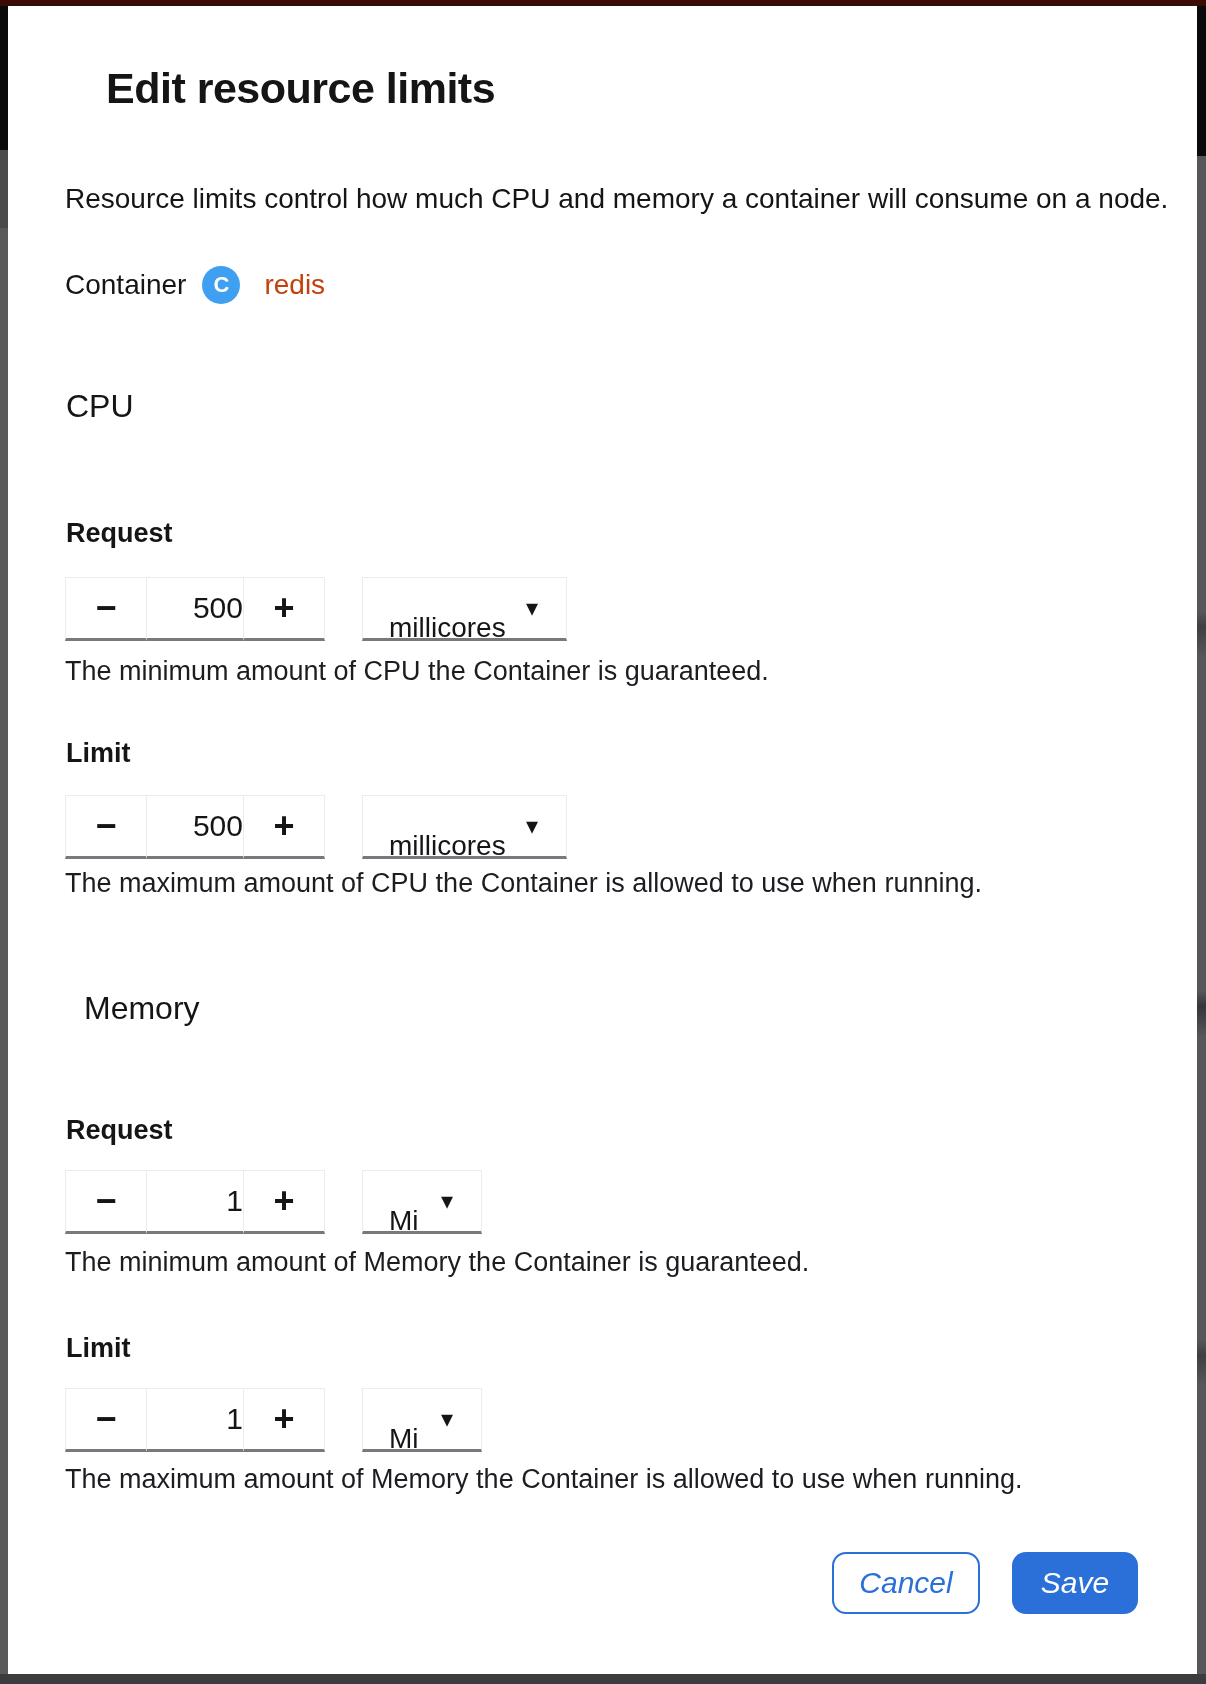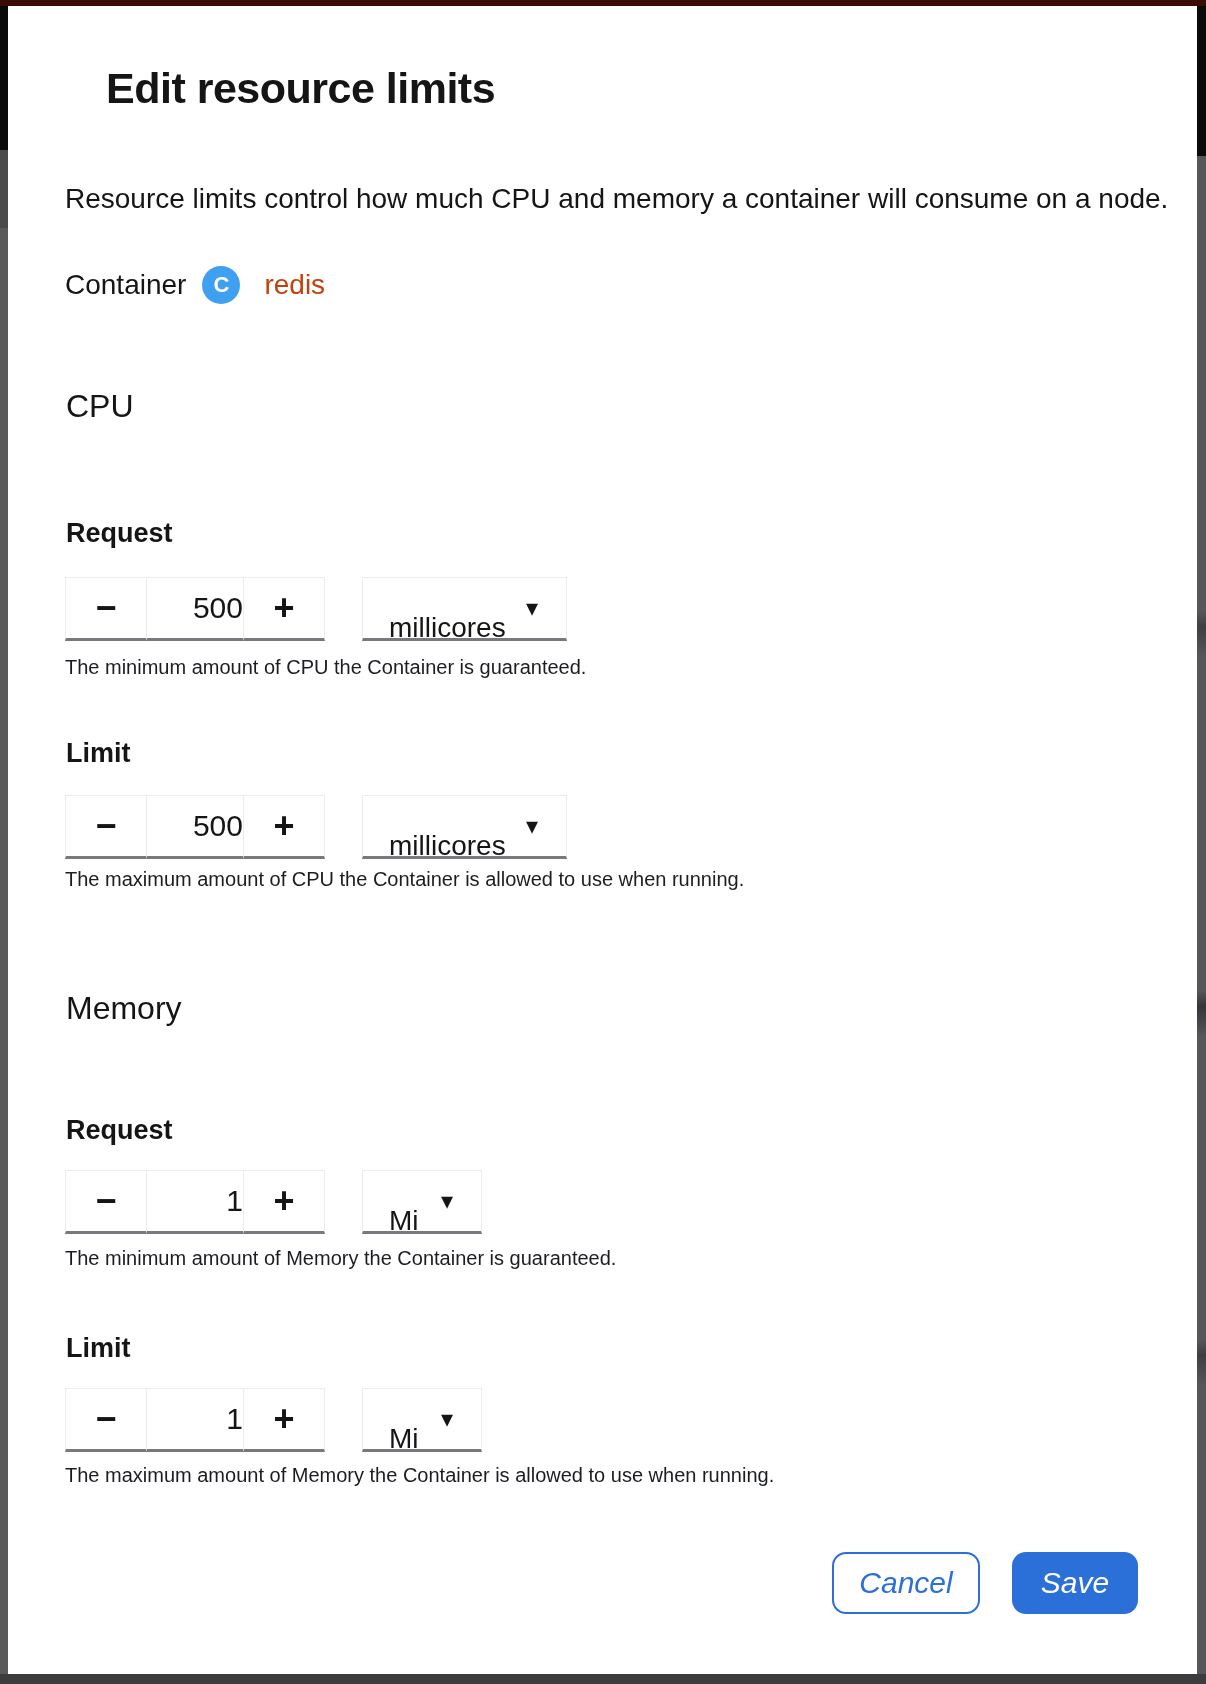--- a/index.html
+++ b/index.html
@@ -43,21 +43,21 @@
     display:flex; align-items:center; justify-content:center;
     margin-left:16px; margin-right:16px;
   }
   .container-name { color:#c2410c;margin-left:8px; }
 
   .section-heading {
     position:absolute; left:66px;
     font-size:32px; font-weight:400; color:#151515;
   }
   #cpu-heading    { top:388px; }
-  #memory-heading { top:990px; }
+  #memory-heading { top:990px;margin-left:18px; }
 
   .field-label {
     position:absolute; left:66px;
     font-size:27px; font-weight:700; color:#151515;
   }
   #cpu-request-label { top:518px; }
   #cpu-limit-label   { top:738px; }
   #mem-request-label { top:1115px; }
   #mem-limit-label   { top:1333px; }
 
@@ -90,21 +90,21 @@
     display:flex; align-items:center; justify-content:space-between;
     padding:0 28px 0 26px; cursor:pointer;
   }
   .unit-select.wide   { width:205px; }
   .unit-select.narrow { width:120px; }
   .unit-select .unit-text { font-size:28px; color:#151515;margin-top:40px; }
   .caret-down { font-size:24px; color:#151515; line-height:1; margin-left:18px; }
 
   .helper-text {
     position:absolute; left:65px;
-    font-size:20px; font-weight:400; color:#1b1d21; white-space:nowrap;
+    font-size:27px; font-weight:400; color:#1b1d21; white-space:nowrap;
   }
   #cpu-request-help { top:656px; }
   #cpu-limit-help   { top:868px; }
   #mem-request-help { top:1247px; }
   #mem-limit-help   { top:1464px; }
 
   .footer-btn {
     position:absolute; top:1552px; height:62px; border-radius:14px;
     font-size:30px; font-family:"Liberation Sans", sans-serif;
     display:flex; align-items:center; justify-content:center; cursor:pointer;font-style:italic;

